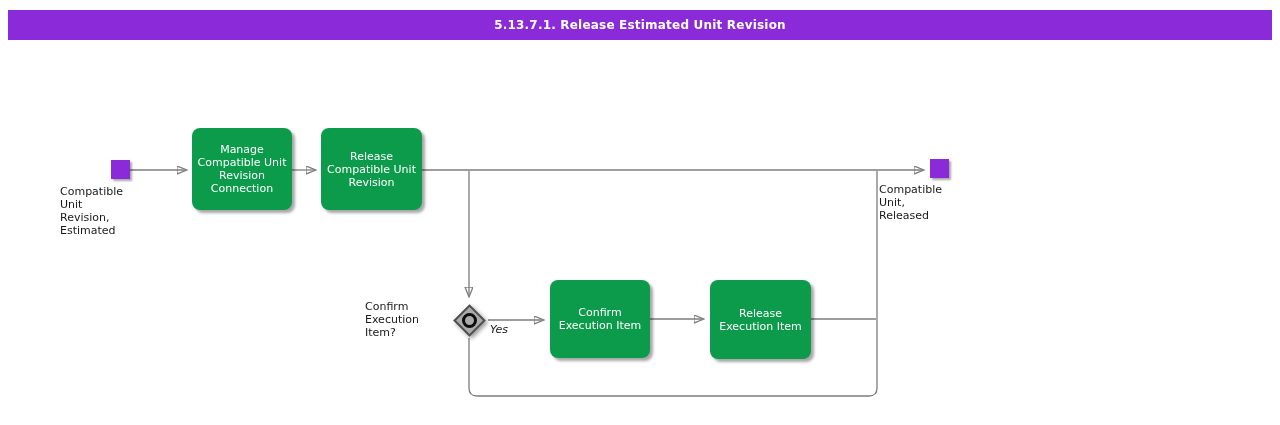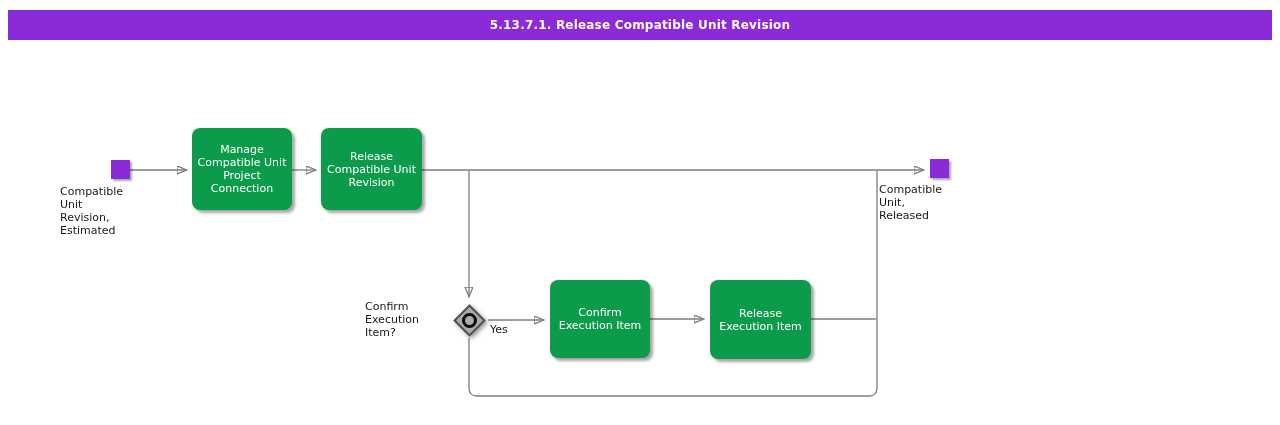--- a/index.html
+++ b/index.html
@@ -74,21 +74,21 @@
   .node-label {
     position: absolute;
     color: #1a1a1a;
     font-size: 11px;
     line-height: 13px;
     white-space: pre-line;
   }
   .start-label { left: 60px;  top: 185px; width: 122px; }
   .end-label   { left: 879px; top: 183px; width: 121px; }
   .gateway-label { left: 365px; top: 300px; width: 100px; }
-  .yes-label   { left: 490px; top: 323px; width: 40px; }
+  .yes-label   { left: 490px; top: 323px; width: 40px; font-style: italic; }
   .gateway-wrap {
     position: absolute;
     left: 451px; top: 302px;
     width: 37px; height: 37px;
     filter: drop-shadow(2px 2px 2px rgba(0,0,0,0.4));
     cursor: pointer;
   }
   .gateway-diamond {
     position: absolute;
     left: 7px; top: 7px;
@@ -104,21 +104,21 @@
     border: 3px solid #0d0d0d;
     border-radius: 50%;
   }
 </style>
 </head>
 <body>
 
 <div class="stage">
 
   <div class="title-bar">
-    <span>5.13.7.1. Release Compatible Unit Revision</span>
+    <span>5.13.7.1. Release Estimated Unit Revision</span>
   </div>
 
   <svg class="connectors" viewBox="0 0 1280 425">
     <defs>
       <marker id="arrow" markerWidth="11" markerHeight="9" refX="9" refY="4" orient="auto" markerUnits="userSpaceOnUse">
         <path class="arrow-head" d="M0,0 L10,4 L0,8 z" stroke="none"></path>
       </marker>
     </defs>
     <path d="M130 170 H186" marker-end="url(#arrow)"></path>
     <path d="M292 170 H315" marker-end="url(#arrow)"></path>
@@ -132,21 +132,21 @@
 
   <div class="event-square event-start"></div>
   <div class="node-label start-label">Compatible
 Unit
 Revision,
 Estimated</div>
 
   <div class="task task1">
     <span>Manage
 Compatible Unit
-Project
+Revision
 Connection</span>
   </div>
 
   <div class="task task2">
     <span>Release
 Compatible Unit
 Revision</span>
   </div>
 
   <div class="gateway-wrap">

